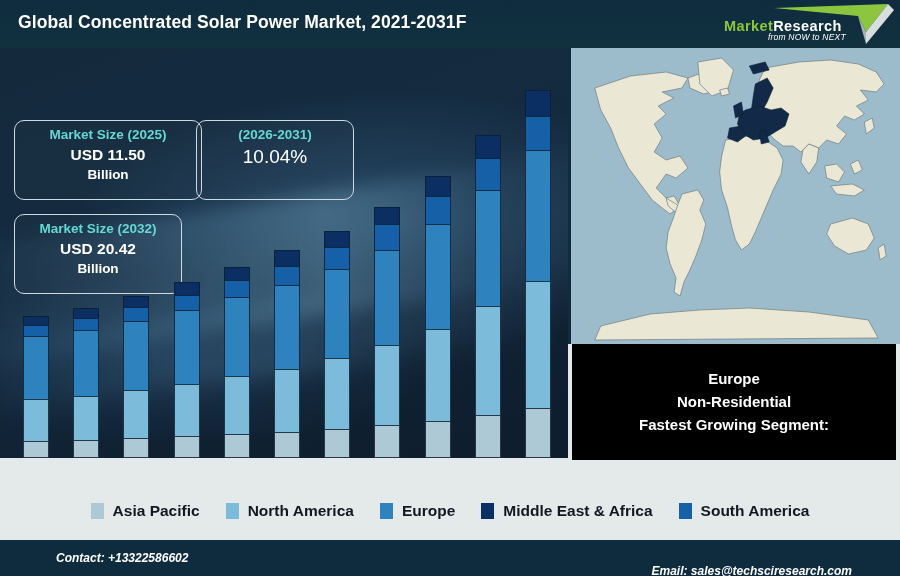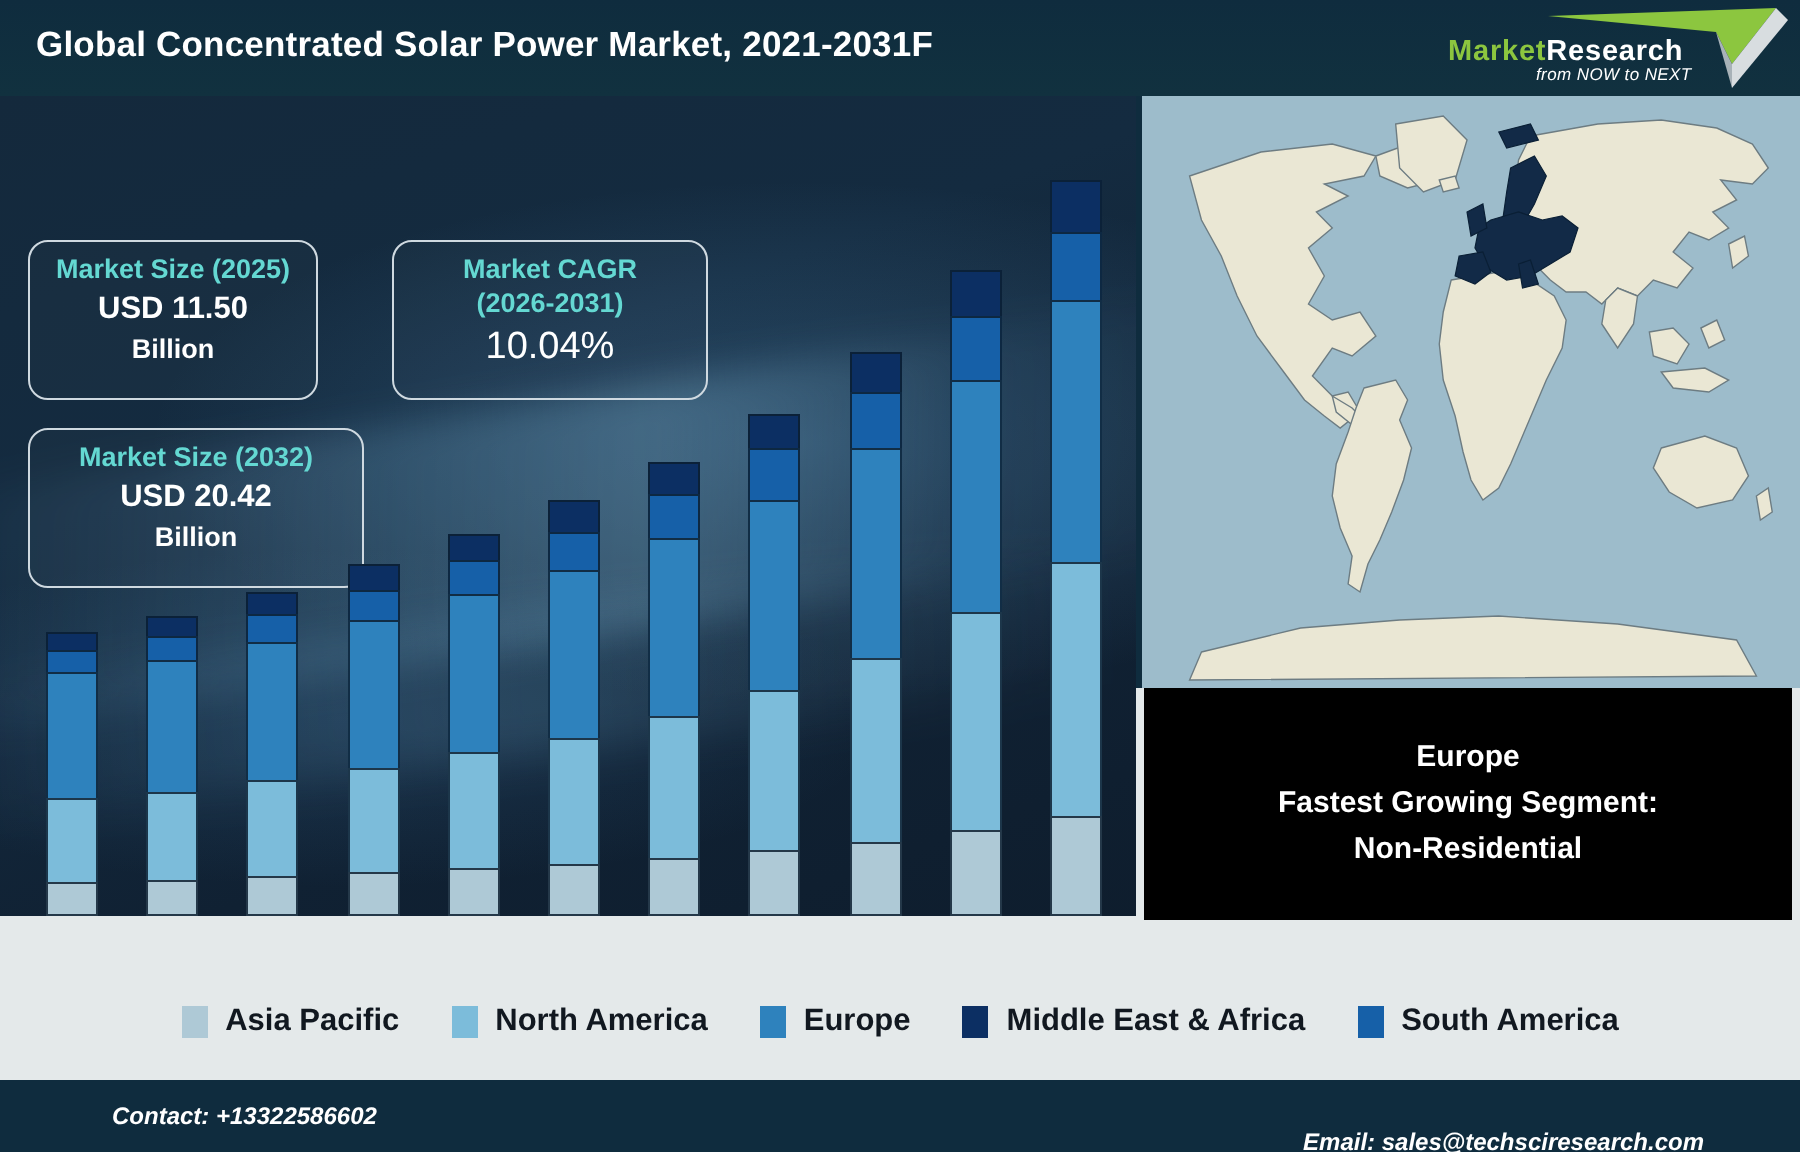--- a/index.html
+++ b/index.html
@@ -66,21 +66,21 @@
     border:1px solid #cfd9e0; border-radius:10px;
     text-align:center;
     background: rgba(255,255,255,0.02);
     padding:6px 4px;
   }
   .stat-label { color:#64d8d2; font-size:13.5px; font-weight:bold; line-height:1.25; }
   .stat-value { color:#ffffff; font-size:15.5px; font-weight:bold; line-height:1.45; }
   .stat-unit  { color:#ffffff; font-size:13.5px; font-weight:bold; line-height:1.3; }
   .stat-big   { color:#ffffff; font-size:19px; font-weight:normal; line-height:1.35; }
 
-  #card-size-2025 { left:14px;  top:72px;  width:145px; height:80px; }
+  #card-size-2025 { left:14px;  top:72px;  width:188px; height:80px; }
   #card-cagr      { left:196px; top:72px;  width:158px; height:80px; }
   #card-size-2031 { left:14px;  top:166px; width:168px; height:80px; }
 
   
   .plot { position:absolute; left:0; top:0; width:568px; height:432px; }
   .bar-group { position:absolute; bottom:22px; }
   .bar { position:absolute; bottom:0; width:100%; }
   .seg { width:100%; border:0.6px solid rgba(12,30,48,0.85); border-bottom:none; }
   .seg:last-child { border-bottom:0.6px solid rgba(12,30,48,0.85); }
   .x-label {
@@ -158,21 +158,20 @@
     <div class="wave"></div>
     <div class="wave2"></div>
 
     <div class="stat-card" id="card-size-2025">
       <div class="stat-label">Market Size (2025)</div>
       <div class="stat-value">USD 11.50</div>
       <div class="stat-unit">Billion</div>
     </div>
 
     <div class="stat-card" id="card-cagr">
-      <div class="stat-label">Market CAGR</div>
       <div class="stat-label">(2026-2031)</div>
       <div class="stat-big">10.04%</div>
     </div>
 
     <div class="stat-card" id="card-size-2031">
       <div class="stat-label">Market Size (2032)</div>
       <div class="stat-value">USD 20.42</div>
       <div class="stat-unit">Billion</div>
     </div>
 
@@ -337,22 +336,22 @@
 
         <path d="M190,84 L196,82 L200,94 L192,96 Z"></path>
 
         <path d="M180,18 L196,14 L200,22 L184,26 Z"></path>
       </g>
     </svg>
   </div>
 
   <div class="info-box">
     <div class="info-line">Europe</div>
+    <div class="info-line">Non-Residential</div>
     <div class="info-line">Fastest Growing Segment:</div>
-    <div class="info-line">Non-Residential</div>
   </div>
 
   <div class="legend" id="legend">
       <div class="legend-item">
         <span class="legend-swatch" style="background: rgb(174, 201, 214);"></span>
         <span class="legend-label">Asia Pacific</span>
       </div>
       <div class="legend-item">
         <span class="legend-swatch" style="background: rgb(124, 188, 218);"></span>
         <span class="legend-label">North America</span>

